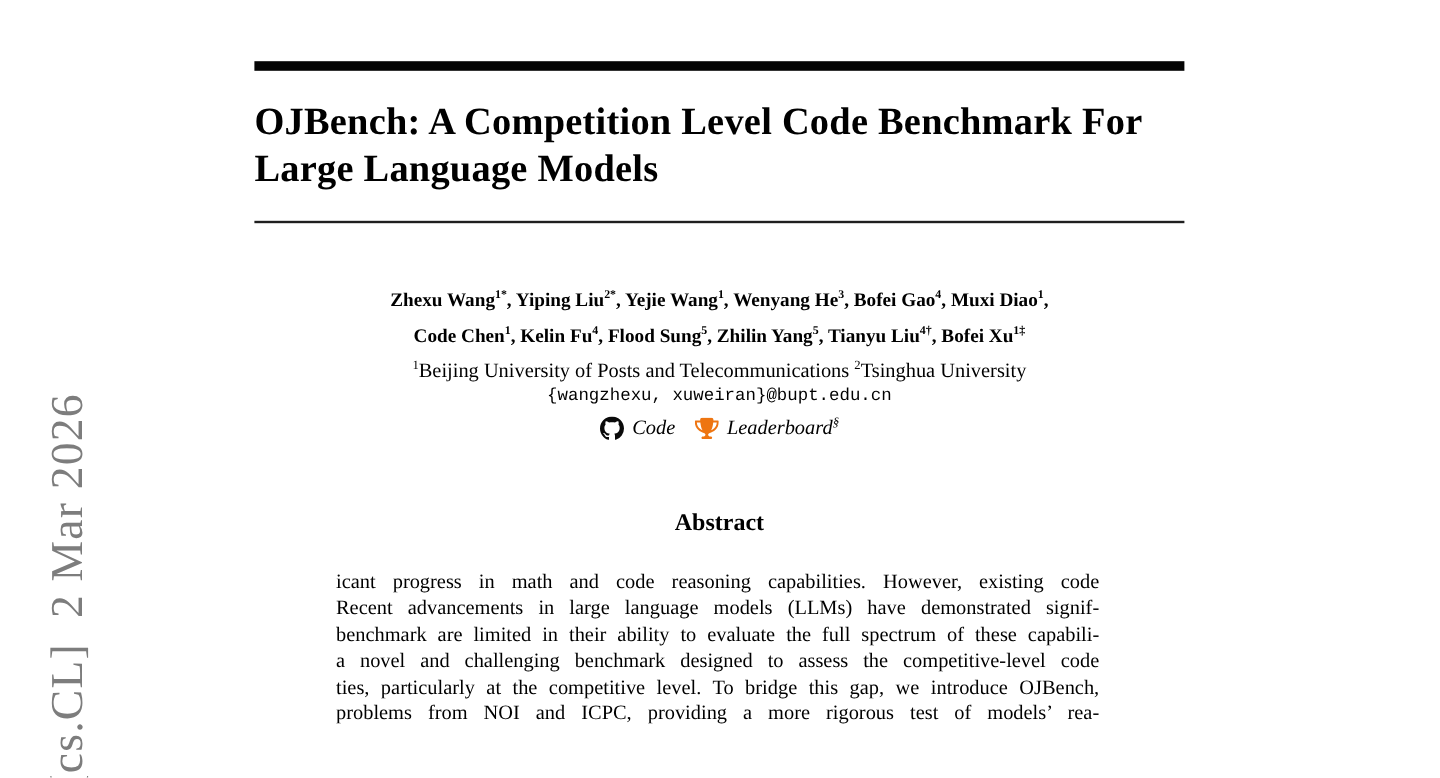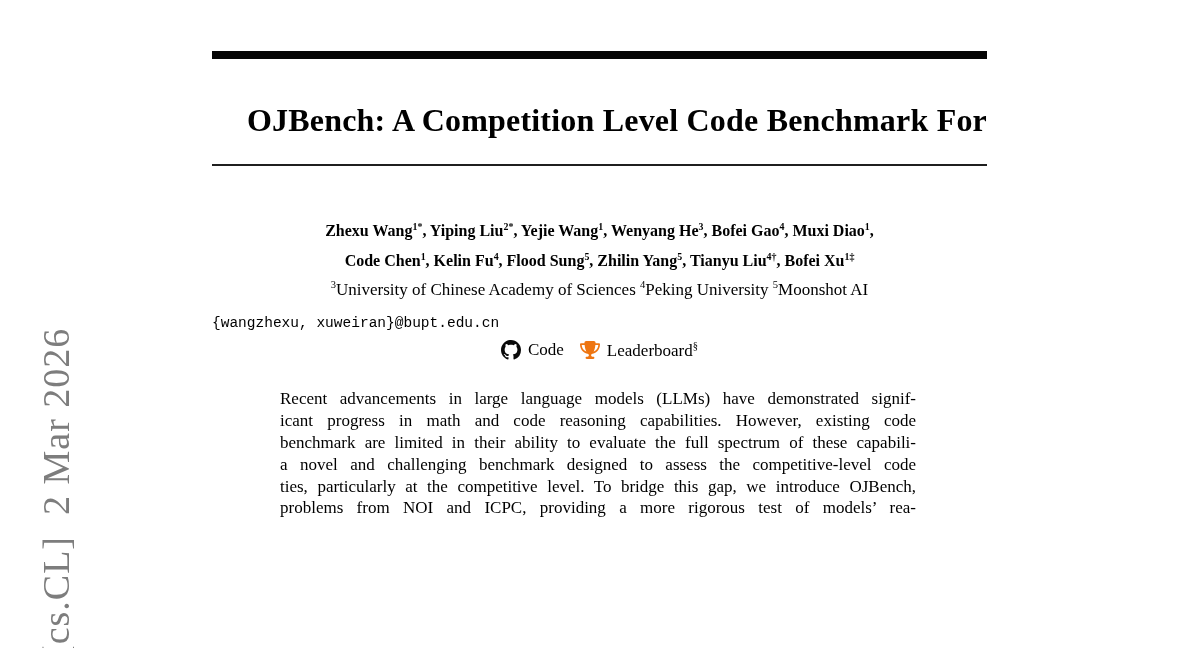--- a/index.html
+++ b/index.html
@@ -8,35 +8,35 @@
     overflow:hidden;font-family:"Liberation Serif",serif;color:#000;
   }
   .arxiv-stamp{
     position:absolute;left:34px;top:658px;transform:rotate(-90deg);
     transform-origin:0 0;white-space:pre;font-size:38px;letter-spacing:1px;
     color:#7d7d7d;line-height:44px;
   }
   .content{position:absolute;left:212px;top:0;width:775px;}
   .rule-thick{margin-top:51px;height:8px;background:#050505;}
   .paper-title{
-    margin-top:42px;text-align:right;font-weight:bold;font-size:32px;
+    margin-top:23px;text-align:left;font-weight:bold;font-size:32px;
     line-height:39px;letter-spacing:0.2px;
   }
   .rule-thin{margin-top:24px;height:2px;background:#1f1f1f;}
   .authors{margin-top:48px;text-align:center;font-weight:bold;font-size:16px;line-height:25px;}
   .authors sup{font-size:62%;font-weight:bold;}
   .affils{margin-top:2px;text-align:center;font-size:17px;line-height:22px;}
   .affils sup{font-size:62%;}
   .email-line{
-    margin-top:12px;text-align:left;
+    margin-top:0;text-align:center;
     font-family:"Liberation Mono","DejaVu Sans Mono",monospace;font-size:14.5px;line-height:21px;
   }
   .links-row{
     margin-top:4px;height:24px;display:flex;justify-content:center;
-    align-items:center;gap:16px;font-size:17px;
+    align-items:center;gap:16px;font-size:17px;font-style:italic;
   }
   .link-item{display:flex;align-items:center;gap:7px;color:#000;cursor:pointer;}
   .link-item sup{font-size:62%;}
   .icon-box{display:inline-flex;align-items:center;}
   .abstract-heading{margin-top:55px;text-align:center;font-weight:bold;font-size:20px;line-height:24px;}
   .abstract-body{margin-top:26px;margin-left:68px;width:636px;font-size:17px;line-height:21.8px;}
   .abs-line{text-align:justify;text-align-last:justify;}
 </style>
 </head>
 <body>
@@ -44,31 +44,32 @@
 <div class="page">
 
   <div class="arxiv-stamp">[cs.CL]  2 Mar 2026</div>
 
   <div class="content">
 
     <div class="rule-thick"></div>
 
     <div class="paper-title">
       <div>OJBench: A Competition Level Code Benchmark For</div>
+      <div>Large Language Models</div>
     </div>
 
     <div class="rule-thin"></div>
 
     <div class="authors">
       <div><span><span>Zhexu Wang</span><sup>1*</sup><span>, </span></span><span><span>Yiping Liu</span><sup>2*</sup><span>, </span></span><span><span>Yejie Wang</span><sup>1</sup><span>, </span></span><span><span>Wenyang He</span><sup>3</sup><span>, </span></span><span><span>Bofei Gao</span><sup>4</sup><span>, </span></span><span><span>Muxi Diao</span><sup>1</sup><span>,</span></span></div>
       <div><span><span>Code Chen</span><sup>1</sup><span>, </span></span><span><span>Kelin Fu</span><sup>4</sup><span>, </span></span><span><span>Flood Sung</span><sup>5</sup><span>, </span></span><span><span>Zhilin Yang</span><sup>5</sup><span>, </span></span><span><span>Tianyu Liu</span><sup>4†</sup><span>, </span></span><span><span>Bofei Xu</span><sup>1‡</sup><span></span></span></div>
     </div>
 
     <div class="affils">
-      <div><span><sup>3</sup><span>University of Chinese Academy of Sciences</span><span> </span></span> <span><sup>4</sup><span>Peking University</span><span> </span></span> <span><sup>5</sup><span>Moonshot AI</span></span></div>
+      <div><span><sup>1</sup><span>Beijing University of Posts and Telecommunications</span><span> </span></span> <span><sup>2</sup><span>Tsinghua University</span></span></div>
     </div>
 
     <div class="email-line">{wangzhexu, xuweiran}@bupt.edu.cn</div>
 
     <div class="links-row">
       <span class="link-item">
         <span class="icon-box">
           <svg width="20" height="20" viewBox="0 0 16 16" aria-hidden="true">
             <path fill="#0a0a0a" d="M8 0C3.58 0 0 3.58 0 8c0 3.54 2.29 6.53 5.47 7.59.4.07.55-.17.55-.38 0-.19-.01-.82-.01-1.49-2.01.37-2.53-.49-2.69-.94-.09-.23-.48-.94-.82-1.13-.28-.15-.68-.52-.01-.53.63-.01 1.08.58 1.23.82.72 1.21 1.87.87 2.33.66.07-.52.28-.87.51-1.07-1.78-.2-3.64-.89-3.64-3.95 0-.87.31-1.59.82-2.15-.08-.2-.36-1.02.08-2.12 0 0 .67-.21 2.2.82.64-.18 1.32-.27 2-.27s1.36.09 2 .27c1.53-1.04 2.2-.82 2.2-.82.44 1.1.16 1.92.08 2.12.51.56.82 1.27.82 2.15 0 3.07-1.87 3.75-3.65 3.95.29.25.54.73.54 1.48 0 1.07-.01 1.93-.01 2.2 0 .21.15.46.55.38A8.01 8.01 0 0 0 16 8c0-4.42-3.58-8-8-8z"></path>
           </svg>
@@ -78,24 +79,25 @@
       <span class="link-item">
         <span class="icon-box">
           <svg width="20" height="18" viewBox="0 0 576 512" aria-hidden="true">
             <path fill="#EE7511" d="M400 0H176c-26.5 0-48.1 21.8-47.1 48.2c.2 5.3.4 10.6.7 15.8H24C10.7 64 0 74.7 0 88c0 92.6 33.5 157 78.5 200.7c44.3 43.1 98.3 64.8 138.1 75.8c23.4 6.5 39.4 26 39.4 45.6c0 20.9-17 37.9-37.9 37.9H192c-17.7 0-32 14.3-32 32s14.3 32 32 32H384c17.7 0 32-14.3 32-32s-14.3-32-32-32H357.9C337 448 320 431 320 410.1c0-19.6 15.9-39.2 39.4-45.6c39.9-11 93.9-32.7 138.2-75.8C542.5 245 576 180.6 576 88c0-13.3-10.7-24-24-24H446.4c.3-5.2.5-10.4.7-15.8C448.1 21.8 426.5 0 400 0zM48.9 112h84.4c9.1 90.1 29.2 150.3 51.9 190.6c-24.9-11-50.8-26.5-73.2-48.3c-32-31.1-58-76-63-142.3zM464.1 254.3c-22.4 21.8-48.3 37.3-73.2 48.3c22.7-40.3 42.8-100.5 51.9-190.6h84.4c-5.1 66.3-31.1 111.2-63 142.3z"></path>
           </svg>
         </span>
         <span><span>Leaderboard</span><sup>§</sup></span>
       </span>
     </div>
 
+    <div class="abstract-heading">Abstract</div>
 
     <div class="abstract-body">
+      <div class="abs-line">icant progress in math and code reasoning capabilities. However, existing code</div>
       <div class="abs-line">Recent advancements in large language models (LLMs) have demonstrated signif-</div>
-      <div class="abs-line">icant progress in math and code reasoning capabilities. However, existing code</div>
       <div class="abs-line">benchmark are limited in their ability to evaluate the full spectrum of these capabili-</div>
       <div class="abs-line">a novel and challenging benchmark designed to assess the competitive-level code</div>
       <div class="abs-line">ties, particularly at the competitive level. To bridge this gap, we introduce OJBench,</div>
       <div class="abs-line">problems from NOI and ICPC, providing a more rigorous test of models’ rea-</div>
 
     </div>
 
   </div>
 </div>
 

